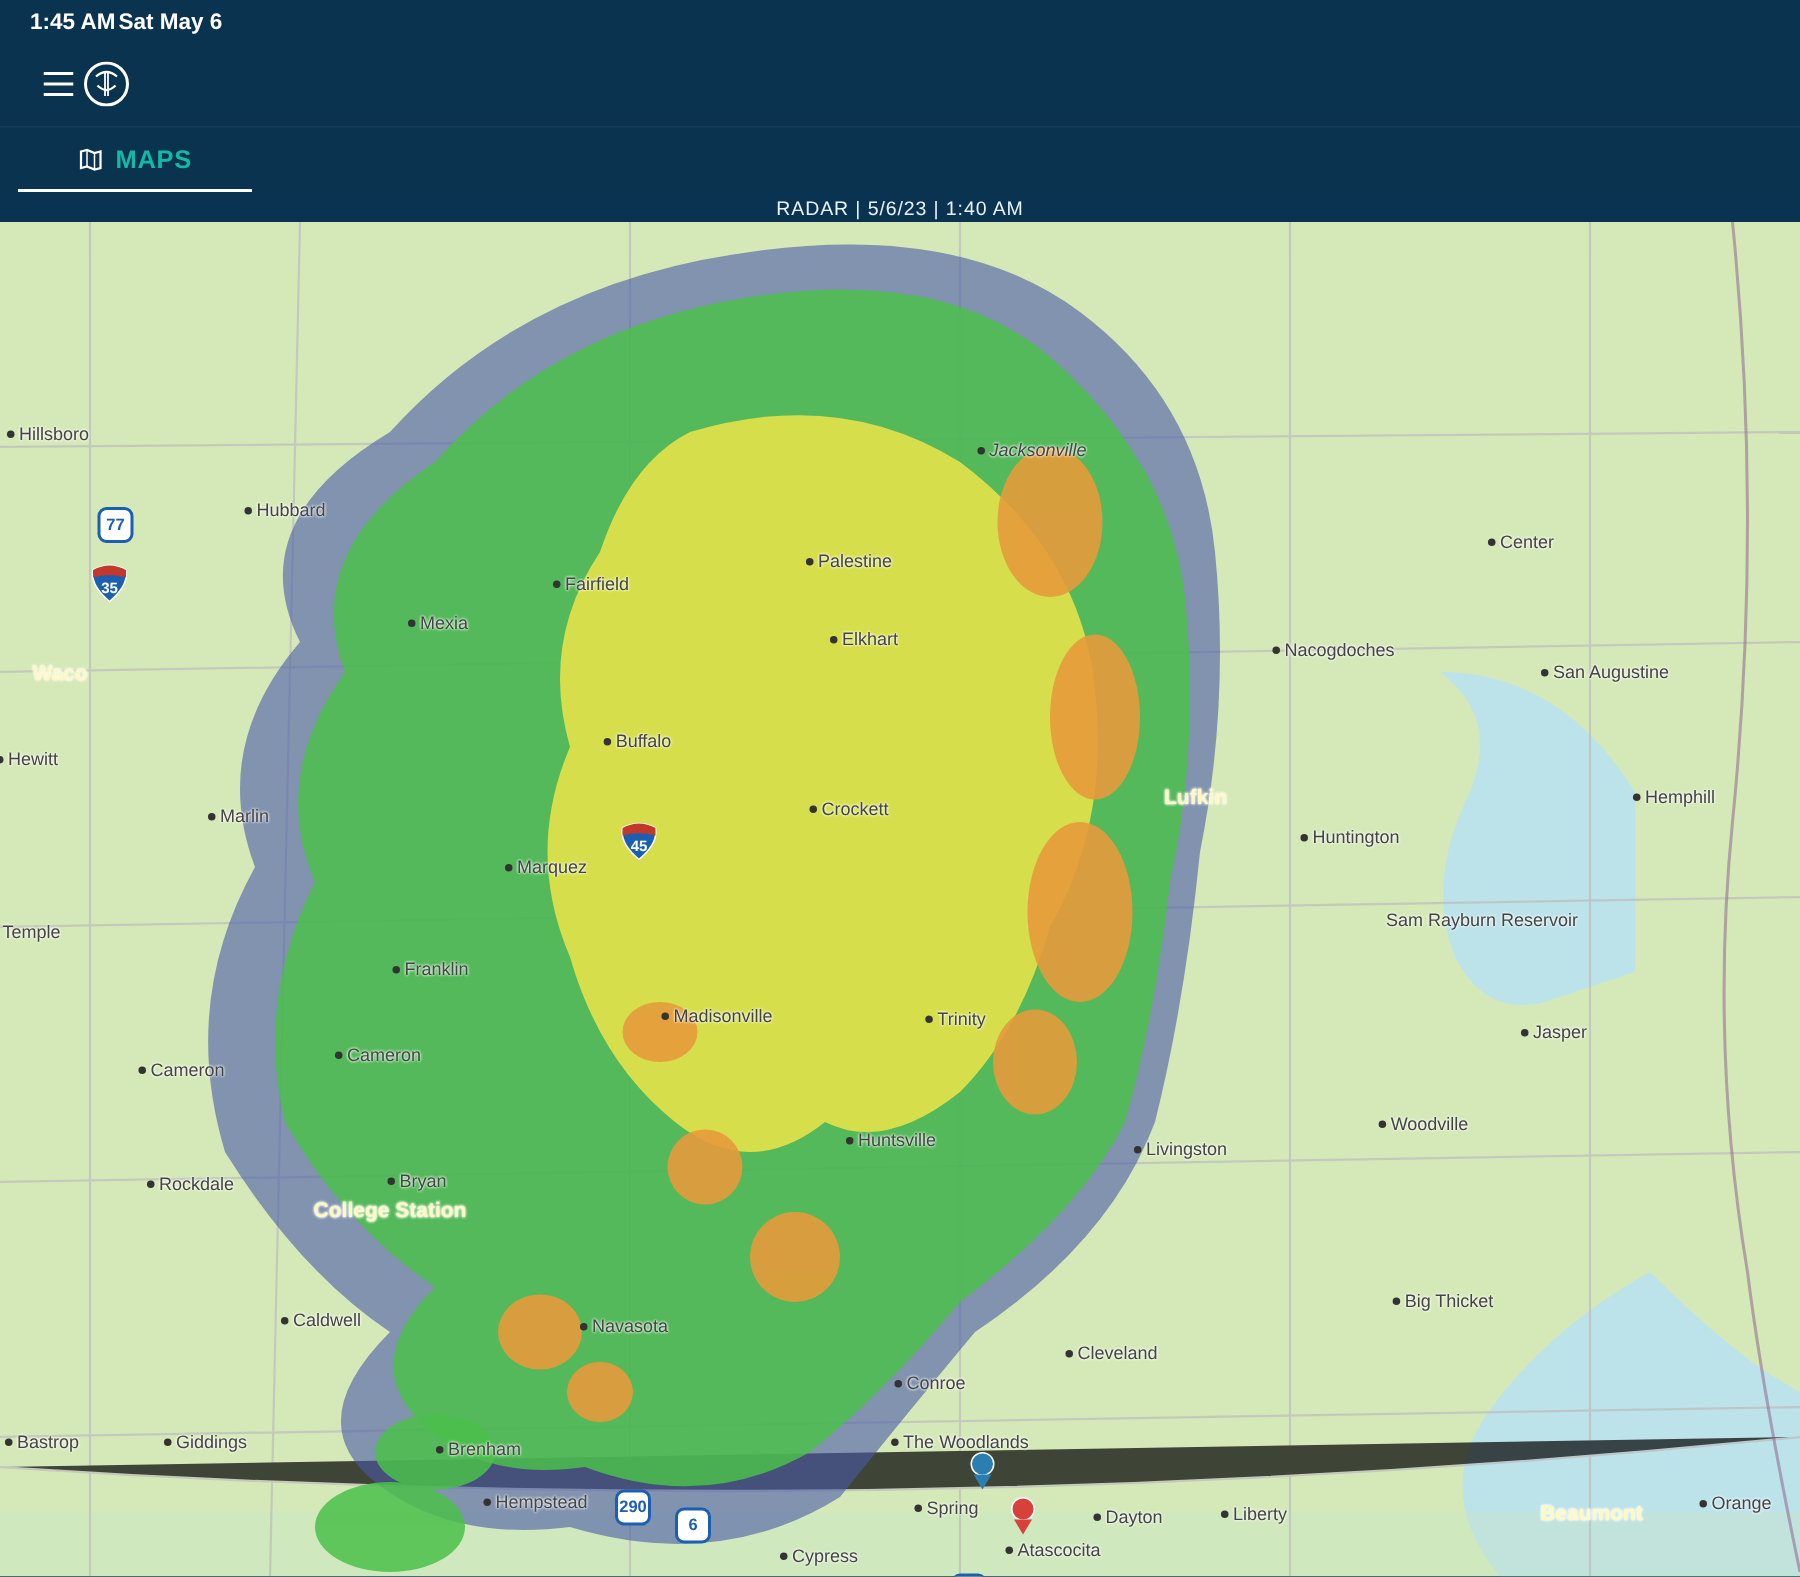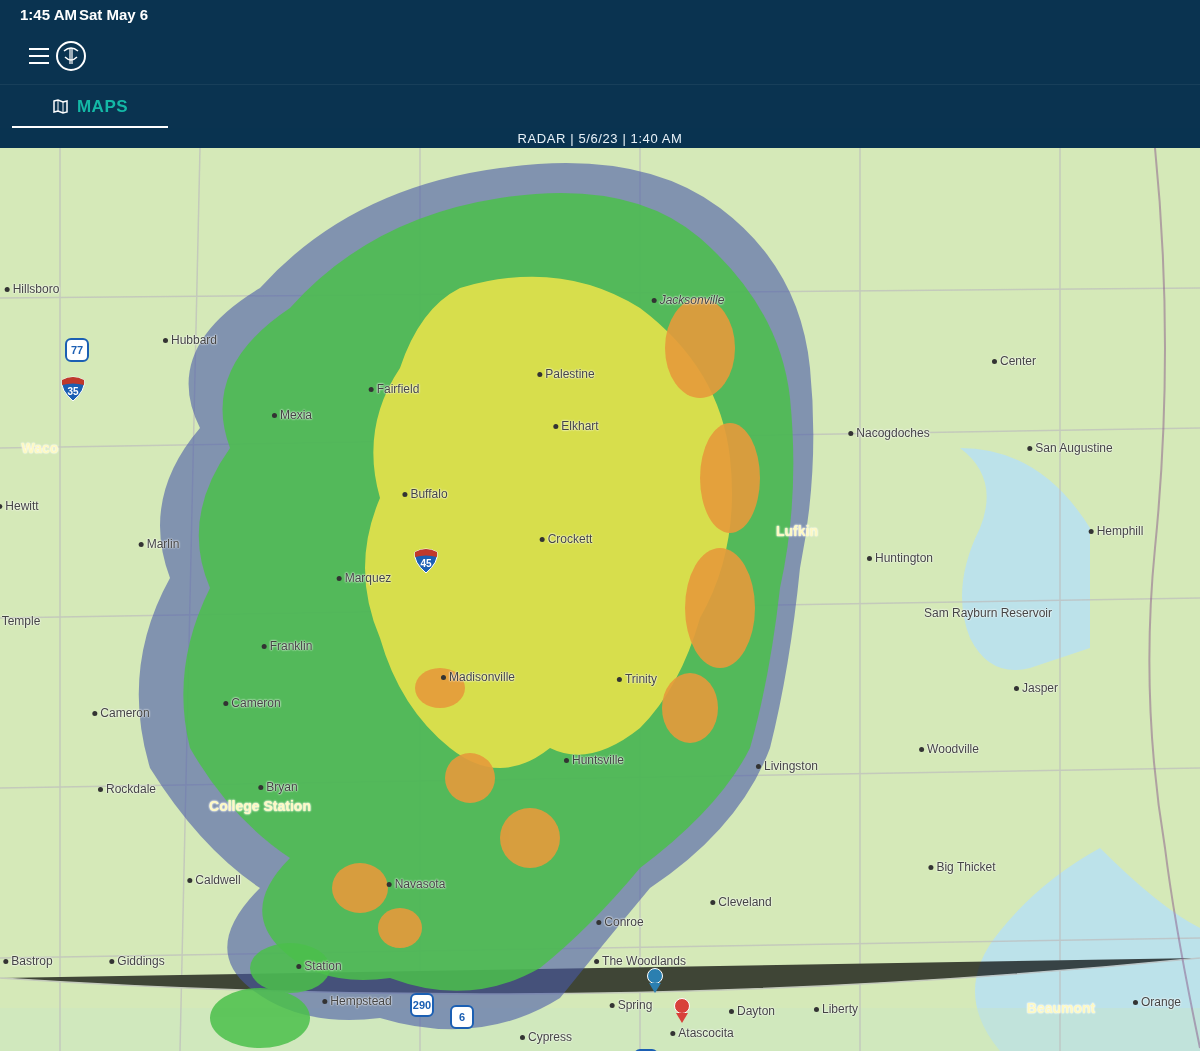--- a/index.html
+++ b/index.html
@@ -160,21 +160,21 @@
       <div class="map-label dot" style="left: 18px; top: 358px;">Hewitt</div>
       <div class="map-label dot" style="left: 159px; top: 396px;">Marlin</div>
       <div class="map-label " style="left: 21px; top: 473px;">Temple</div>
       <div class="map-label dot" style="left: 121px; top: 565px;">Cameron</div>
       <div class="map-label dot" style="left: 127px; top: 641px;">Rockdale</div>
       <div class="map-label dot" style="left: 214px; top: 684px; margin-top: 48px;">Caldwell</div>
       <div class="map-label dot" style="left: 252px; top: 555px;">Cameron</div>
       <div class="map-label dot" style="left: 287px; top: 498px;">Franklin</div>
       <div class="map-label dot" style="left: 364px; top: 430px;">Marquez</div>
       <div class="map-label dot" style="left: 416px; top: 736px;">Navasota</div>
-      <div class="map-label dot" style="left: 319px; top: 818px;">Station</div>
+      <div class="map-label dot" style="left: 319px; top: 818px;">Brenham</div>
       <div class="map-label dot" style="left: 357px; top: 853px;">Hempstead</div>
       <div class="map-label dot" style="left: 137px; top: 813px;">Giddings</div>
       <div class="map-label dot" style="left: 28px; top: 813px;">Bastrop</div>
       <div class="map-label " style="left: 988px; top: 465px;">Sam Rayburn Reservoir</div>
     </div>
 
   <div id="shield-layer">
       <div class="route-shield" style="left: 65px; top: 190px;">77</div>
       <div class="route-shield" style="left: 450px; top: 857px;">6</div>
       <div class="route-shield" style="left: 634px; top: 901px;">59</div>

